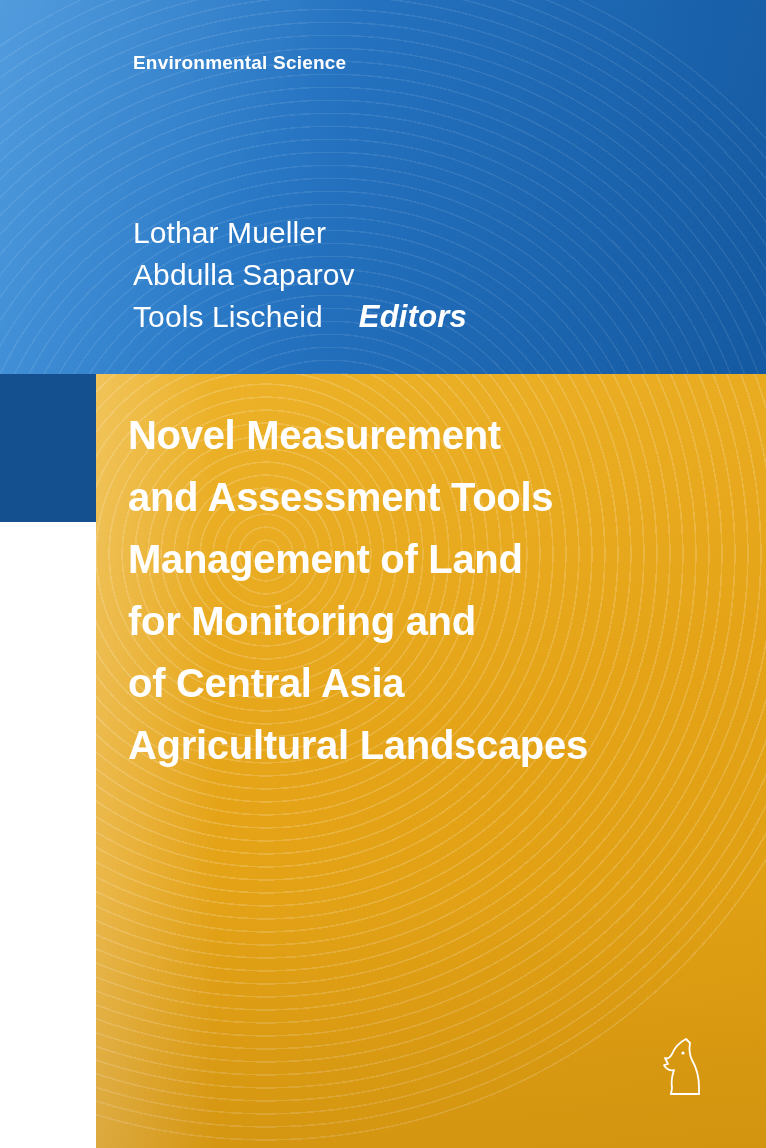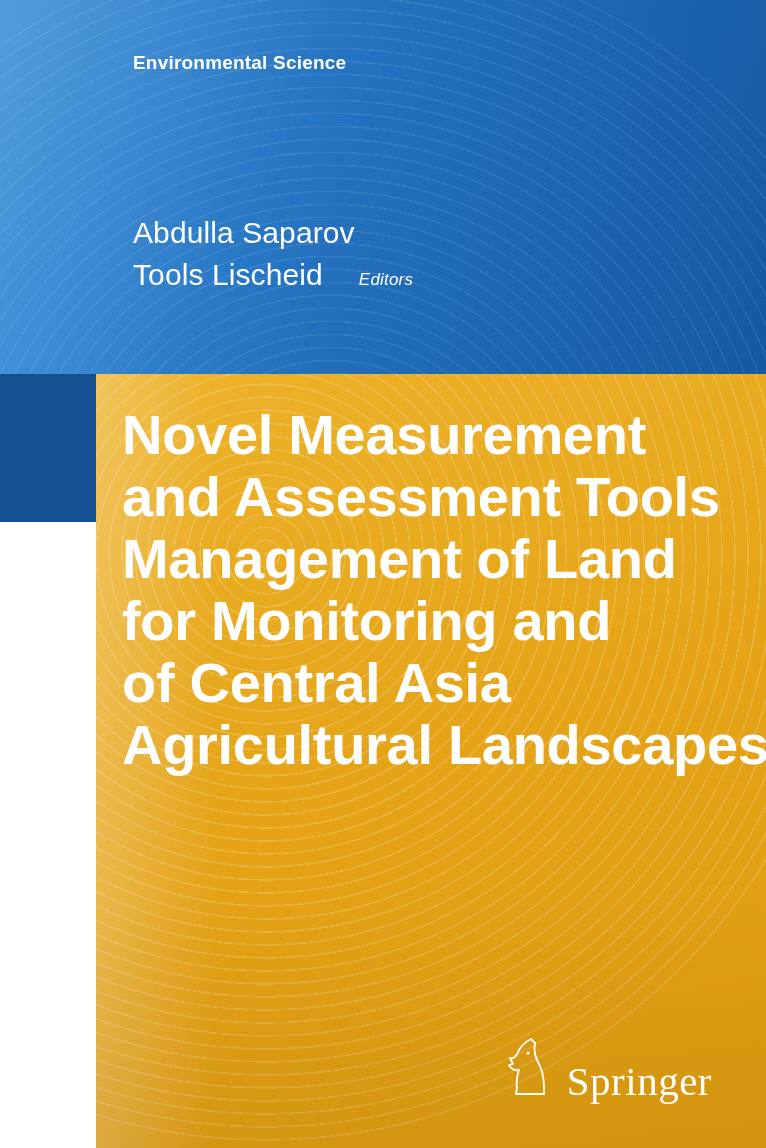--- a/index.html
+++ b/index.html
@@ -133,34 +133,34 @@
   }
   .editor-line {
     font-size: 30px;
     font-weight: 400;
     line-height: 42px;
     letter-spacing: 0.1px;
     white-space: nowrap;
   }
   .editors-role {
     font-style: italic;
-    font-size: 17px;
-    font-weight: 400;
+    font-size: 31px;
+    font-weight: 700;
     padding-left: 36px;
     letter-spacing: 0.2px;
   }
 
   
   .title {
     position: absolute;
-    left: 122px;
+    left: 128px;
     top: 404px;
     width: 625px;
     color: #ffffff;
-    font-size: 56px;
+    font-size: 40px;
     font-weight: 700;
     line-height: 62px;
     letter-spacing: -0.3px;
   }
   .title-line { white-space: nowrap; }
 
   
   .springer-logo {
     position: absolute;
     right: 54px;
@@ -195,20 +195,21 @@
 
   <div class="gold-field">
     <div class="rings-gold"></div>
     <div class="gold-left-shade"></div>
     <div class="gold-bottom-shade"></div>
   </div>
 
   <div class="series">Environmental Science</div>
 
   <div class="editors">
+    <div class="editor-line">Lothar Mueller</div>
     <div class="editor-line">Abdulla Saparov</div>
     <div class="editor-line">
       <span>Tools Lischeid</span><span class="editors-role">Editors</span>
     </div>
   </div>
 
   <div class="title">
     <div class="title-line">Novel Measurement</div>
     <div class="title-line">and Assessment Tools</div>
     <div class="title-line">Management of Land</div>
@@ -220,16 +221,15 @@
   <div class="springer-logo">
     <span class="knight">
       <svg width="56" height="64" viewBox="0 0 56 64" aria-hidden="true">
         <g fill="none" stroke="#ffffff" stroke-width="1.8" stroke-linejoin="round" stroke-linecap="round">
           <path d="M30 5 C24 8, 19 13, 16 20 C14 24, 11 25, 9 24 L12 30 L8 31 C10 35, 14 37, 18 36 C16 42, 15 48, 16 54 L15 60 L43 60 L43 53 C43 42, 40 33, 36 26 C34 22, 33 15, 34 9 Z"></path>
           <path d="M15 60 L43 60"></path>
           <circle cx="27" cy="19" r="1.6" fill="#ffffff" stroke="none"></circle>
         </g>
       </svg>
     </span>
-    <span class="springer-wordmark">Springer</span>
   </div>
 
 </div>
 
 </body></html>

